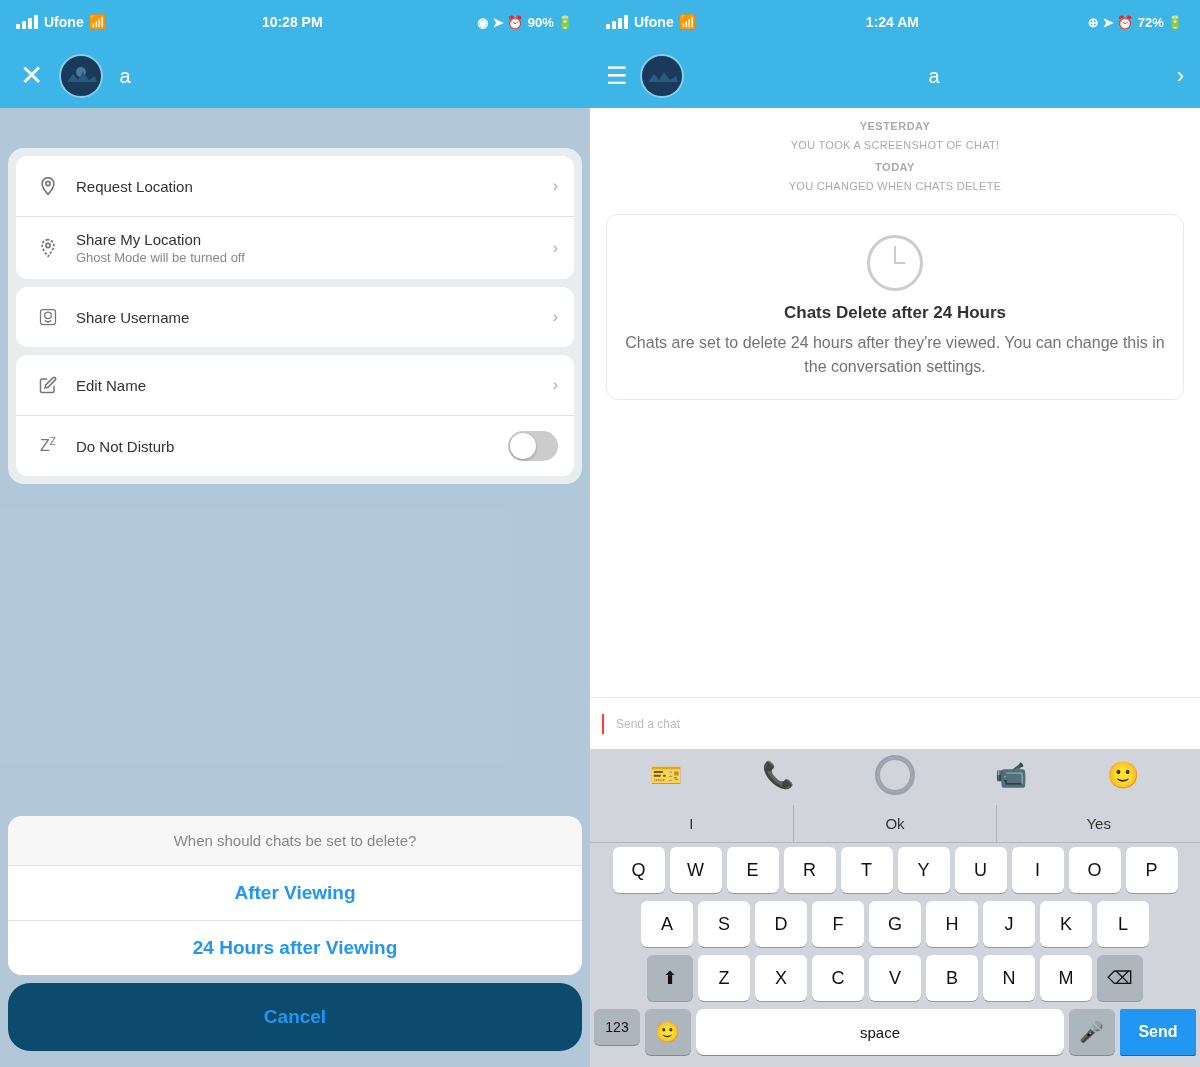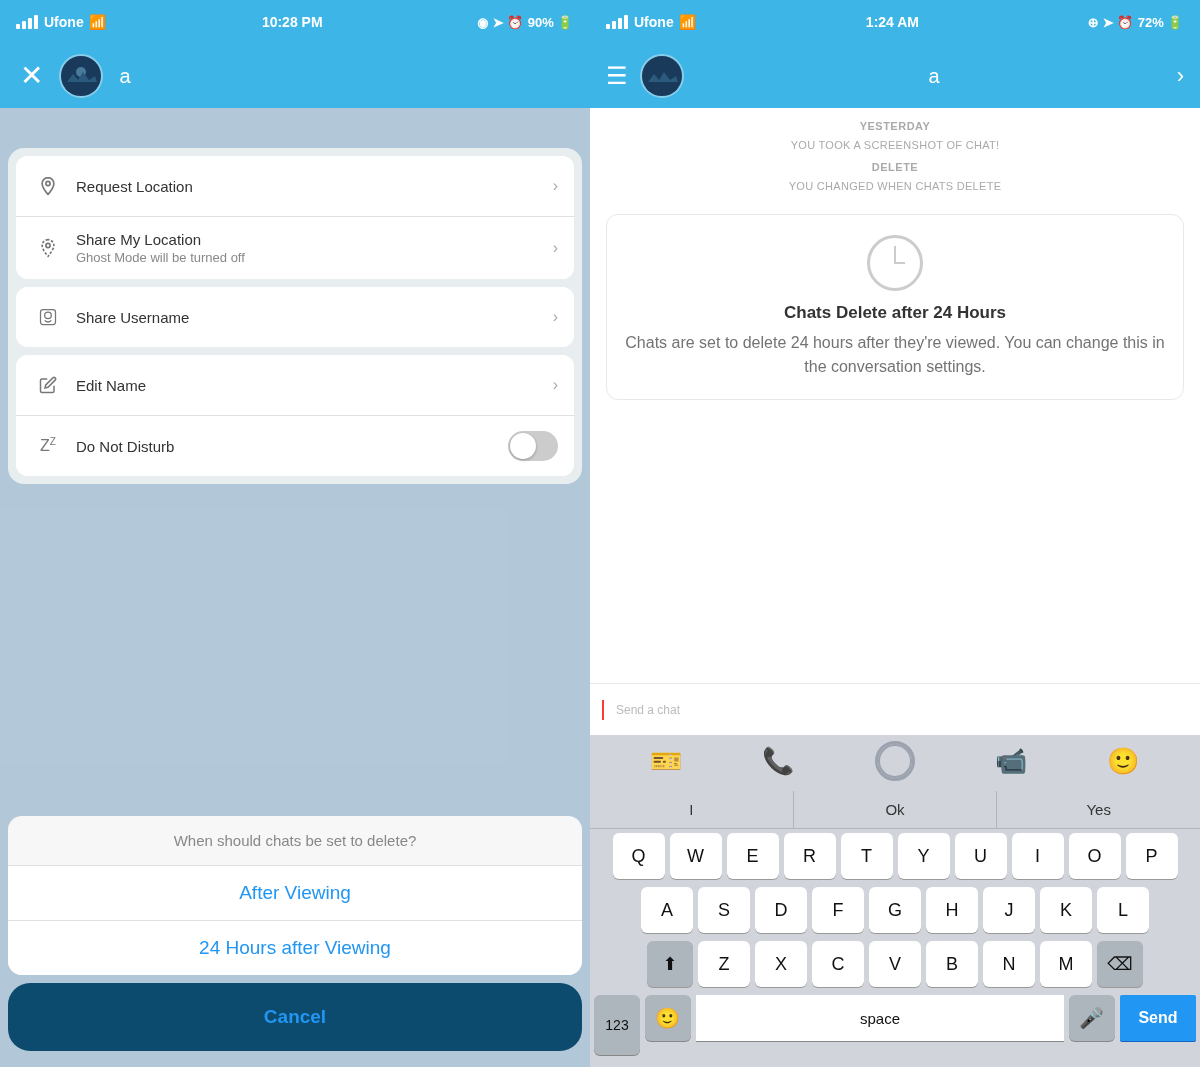--- a/index.html
+++ b/index.html
@@ -150,20 +150,21 @@
       border-bottom: 1px solid #e0e0e0;
     }
     .action-sheet-btn {
       padding: 16px;
       text-align: center;
       font-size: 19px;
       color: #2196f3;
       border-bottom: 1px solid #e0e0e0;
       background: white;
       cursor: pointer;
+      font-weight: bold;
     }
     .action-sheet-btn:last-child { border-bottom: none; }
     .action-sheet-cancel {
       background: #0c4a6e;
       border-radius: 22px;
       margin: 0 8px 16px;
       padding: 23px;
       text-align: center;
       font-size: 19px;
       font-weight: 600;
@@ -357,40 +358,40 @@
       background: #adb5bd;
       color: #111;
     }
 
     .bottom-row {
       display: flex;
       gap: 5px;
       padding: 4px 4px 8px;
     }
     .key-123 {
-      width: 46px; height: 60px;
+      width: 46px; height: 36px;
       background: #adb5bd;
       border-radius: 6px;
       display: flex; align-items: center; justify-content: center;
       font-size: 14px; color: #111;
       box-shadow: 0 1px 0 #888;
     }
     .key-emoji {
       width: 46px; height: 46px;
       background: #adb5bd;
       border-radius: 6px;
       display: flex; align-items: center; justify-content: center;
       font-size: 20px;
       box-shadow: 0 1px 0 #888;
     }
     .key-space {
       flex: 1;
       height: 46px;
       background: white;
-      border-radius: 0;
+      border-radius: 8px;
       display: flex; align-items: center; justify-content: center;
       font-size: 15px; color: #111;
       box-shadow: 0 1px 0 #888;
     }
     .key-mic {
       width: 46px; height: 46px;
       background: #adb5bd;
       border-radius: 6px;
       display: flex; align-items: center; justify-content: center;
       font-size: 20px;
@@ -576,21 +577,21 @@
       </svg>
     </div>
     <span class="right-username">a</span>
     <span class="chevron-right">›</span>
   </div>
 
   <div class="chat-area">
     <div class="chat-notifications">
       <span class="notif-label">YESTERDAY</span>
       <span class="notif-text">YOU TOOK A SCREENSHOT OF CHAT!</span>
-      <span class="notif-label" style="margin-top:8px;">DELETE</span>
+      <span class="notif-label" style="margin-top:8px;">TODAY</span>
       <span class="notif-text">YOU CHANGED WHEN CHATS DELETE</span>
     </div>
 
     <div class="chat-card">
       <div class="clock-icon">
         <div class="clock-hands"></div>
         <svg width="30" height="30" viewBox="0 0 30 30">
           <line x1="15" y1="15" x2="15" y2="6" stroke="#ccc" stroke-width="2" stroke-linecap="round"></line>
           <line x1="15" y1="15" x2="21" y2="15" stroke="#ccc" stroke-width="2" stroke-linecap="round"></line>
         </svg>

